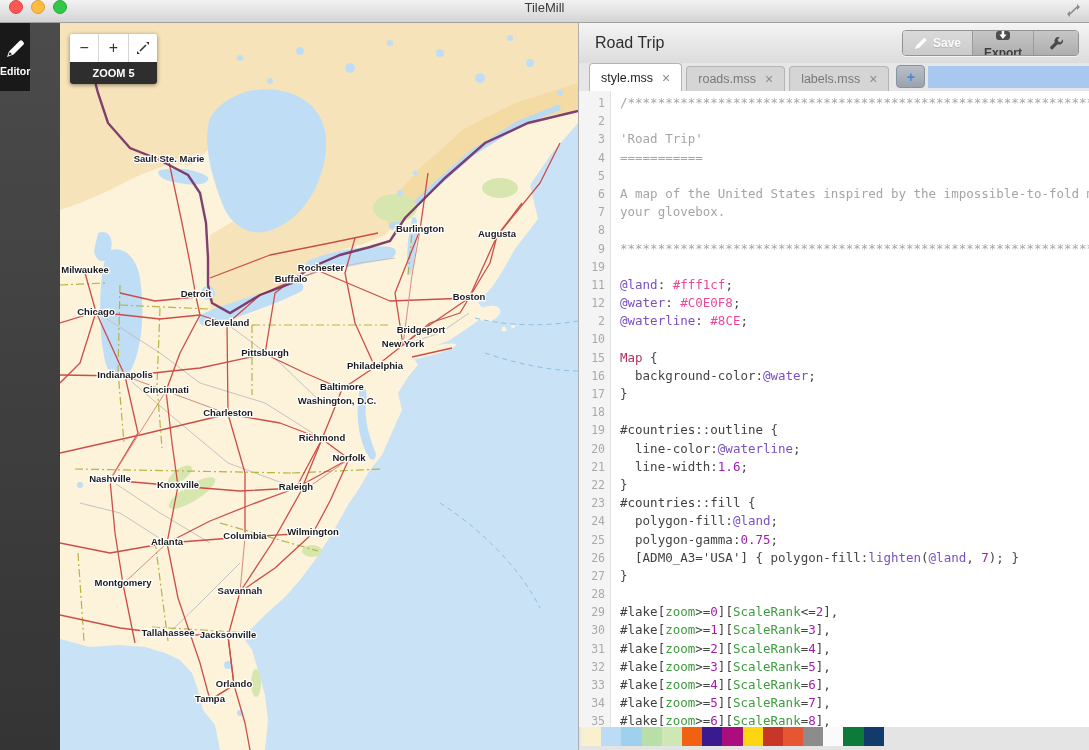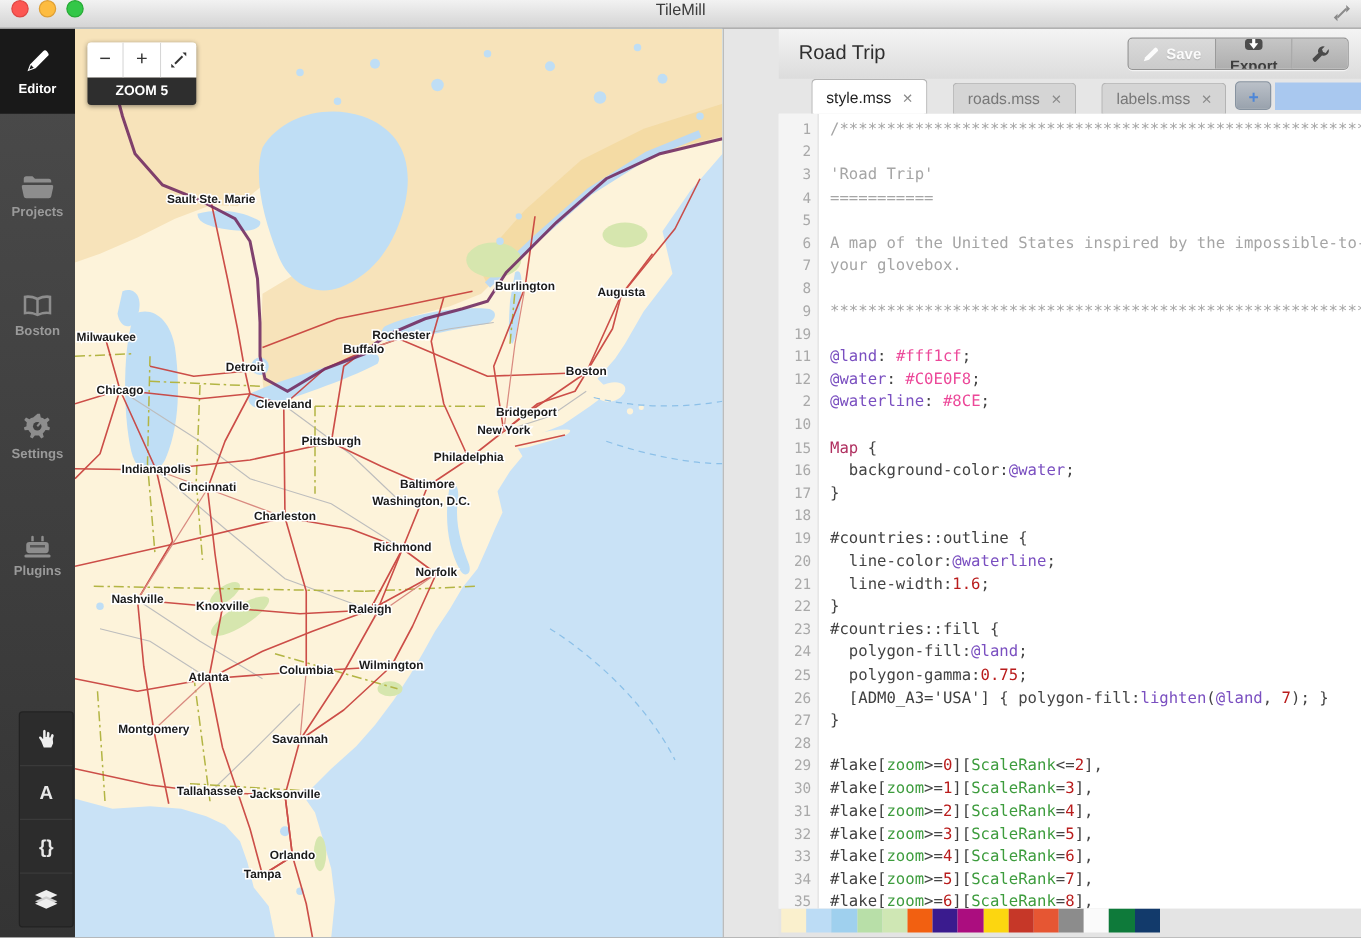--- a/index.html
+++ b/index.html
@@ -11,21 +11,21 @@
   .traffic{display:flex;gap:8px;margin-left:9px;}
   .light{width:12px;height:12px;border-radius:50%;}
   .light.red{background:#fc5753;border:1px solid #df4744;}
   .light.yellow{background:#fdbc40;border:1px solid #de9f34;}
   .light.green{background:#33c748;border:1px solid #27aa35;}
   .win-title{position:absolute;left:0;right:0;text-align:center;font-size:13px;color:#3c3c3c;}
   .expand-ic{position:absolute;right:8px;top:3px;width:16px;height:16px;}
   
   .main{display:flex;height:727px;}
   
-  .sidebar{width:60px;background:linear-gradient(180deg,#4b4b4b,#343434);display:flex;flex-direction:column;flex:none;gap:36px;}
+  .sidebar{width:60px;background:linear-gradient(180deg,#4b4b4b,#343434);display:flex;flex-direction:row;flex:none;gap:36px;}
   .side-item{height:60px;display:flex;flex-direction:column;align-items:center;justify-content:center;gap:4px;
     color:#9a9a9a;font-size:10.5px;font-weight:bold;cursor:pointer;}
   .side-item.active{background:#191919;color:#fff;height:68px;}
   .side-item svg{display:block;}
   .tools{margin-top:auto;margin-bottom:8px;margin-left:15px;width:42px;background:#2c2c2c;
     border:1px solid #222;border-radius:3px;overflow:hidden;}
   .tool-btn{height:42px;display:flex;align-items:center;justify-content:center;color:#e8e8e8;
     border-bottom:1px solid #3a3a3a;font-size:15px;font-weight:bold;cursor:pointer;}
   .tool-btn:last-child{border-bottom:none;}
   
@@ -34,51 +34,51 @@
   .city{font-family:"Liberation Sans",sans-serif;font-size:9.5px;font-weight:bold;fill:#1b1b1b;
     stroke:#ffffff;stroke-width:2.4px;paint-order:stroke;text-anchor:middle;}
   .zoom-ctl{position:absolute;left:10px;top:11px;width:87px;filter:drop-shadow(0 1px 2px rgba(0,0,0,.45));}
   .zoom-buttons{display:flex;background:#fff;border-radius:3px 3px 0 0;overflow:hidden;}
   .zoom-btn{flex:1;height:28px;display:flex;align-items:center;justify-content:center;font-size:16px;
     color:#333;border-right:1px solid #d6d6d6;cursor:pointer;background:#fff;}
   .zoom-btn:last-child{border-right:none;}
   .zoom-tip{background:#2e2e2e;color:#fff;font-size:11px;font-weight:bold;text-align:center;
     padding:5px 0;border-radius:0 0 3px 3px;}
   
-  .editor-pane{flex:1;display:flex;flex-direction:column;background:#e6e6e6;border-left:1px solid #aeaeae;min-width:0;padding-left:44px;}
+  .editor-pane{flex:1;display:flex;flex-direction:column;background:#e6e6e6;border-left:1px solid #aeaeae;min-width:0;}
   .pane-header{height:40px;flex:none;background:linear-gradient(#f4f4f4,#dcdcdc);display:flex;align-items:center;padding:0 10px 0 16px;}
   .project-title{font-size:16px;color:#2e2e2e;}
   .header-buttons{margin-left:auto;display:flex;height:24px;border:1px solid #949494;border-radius:4px;overflow:hidden;
     box-shadow:0 1px 0 rgba(255,255,255,.6);}
   .seg{display:flex;align-items:center;gap:6px;padding:0 11px;font-size:12px;font-weight:bold;cursor:pointer;}
   .seg.save{background:linear-gradient(#dadada,#cbcbcb);color:#fbfbfb;text-shadow:0 1px 1px rgba(0,0,0,.15);}
   .seg.export{background:linear-gradient(#c6c6c6,#aeaeae);color:#3d3d3d;border-left:1px solid #9a9a9a;flex-direction:column;}
   .seg.wrench{background:linear-gradient(#c6c6c6,#aeaeae);border-left:1px solid #9a9a9a;width:22px;justify-content:center;}
   .caret{font-size:8px;color:#4a4a4a;margin-left:12px;}
   .dl-badge{width:14px;height:14px;border-radius:3px;background:#4d4d4d;display:flex;align-items:center;justify-content:center;}
   
   .tabbar{height:28px;flex:none;display:flex;align-items:flex-end;padding-left:10px;}
   .tab{height:25px;display:flex;align-items:center;gap:9px;padding:0 11px;border:1px solid #b4b4b4;border-bottom:none;
-    border-radius:4px 4px 0 0;background:#d5d5d5;color:#787878;font-size:12.5px;margin-right:4px;cursor:pointer;box-sizing:border-box;margin-left:16px;}
+    border-radius:4px 4px 0 0;background:#d5d5d5;color:#787878;font-size:12.5px;margin-right:4px;cursor:pointer;box-sizing:border-box;}
   .tab.active{background:#fff;color:#1f1f1f;height:28px;z-index:2;}
   .tab-close{color:#8b8b8b;font-size:14px;line-height:1;cursor:pointer;}
   .plus-btn{width:27px;height:21px;margin:0 0 3px 3px;border-radius:4px;flex:none;
     background:linear-gradient(#bac0c8,#99a2ad);border:1px solid #8793a0;color:#4d86d8;
     font-weight:bold;font-size:14px;display:flex;align-items:center;justify-content:center;cursor:pointer;}
   .blue-strip{flex:1;height:22px;margin:0 0 3px 3px;background:#a9c8ef;}
   
   .code-area{flex:1;display:flex;background:#fff;overflow:hidden;
     font-family:"DejaVu Sans Mono",monospace;font-size:12.5px;line-height:18.2px;}
   .gutter{width:26px;flex:none;background:#f4f4f4;border-right:1px solid #e1e1e1;color:#a9a9a9;
     text-align:right;padding:3px 5px 0 0;font-size:11.5px;}
   .gutter div{height:18.2px;}
   .code-lines{flex:1;padding:3px 0 0 9px;white-space:pre;color:#444;min-width:0;}
   .code-line{height:18.2px;}
   .tc{color:#a5a5a5}.tv{color:#7a4fc0}.th{color:#ec4899}.tk{color:#b03060}
-  .ts{color:#404040}.ta{color:#3d9c3d}.tn{color:#b91c1c}.tp{color:#444}.to{color:#444}
+  .ts{color:#404040}.ta{color:#3d9c3d}.tn{color:#a21caf}.tp{color:#444}.to{color:#444}
   
   .palette-row{height:23px;flex:none;background:#e4e4e4;display:flex;align-items:flex-start;padding-left:2px;}
   .swatch{width:20.2px;height:19px;cursor:pointer;}
 </style>
 </head>
 <body>
 
 <div class="window">
 
   <div class="titlebar">

